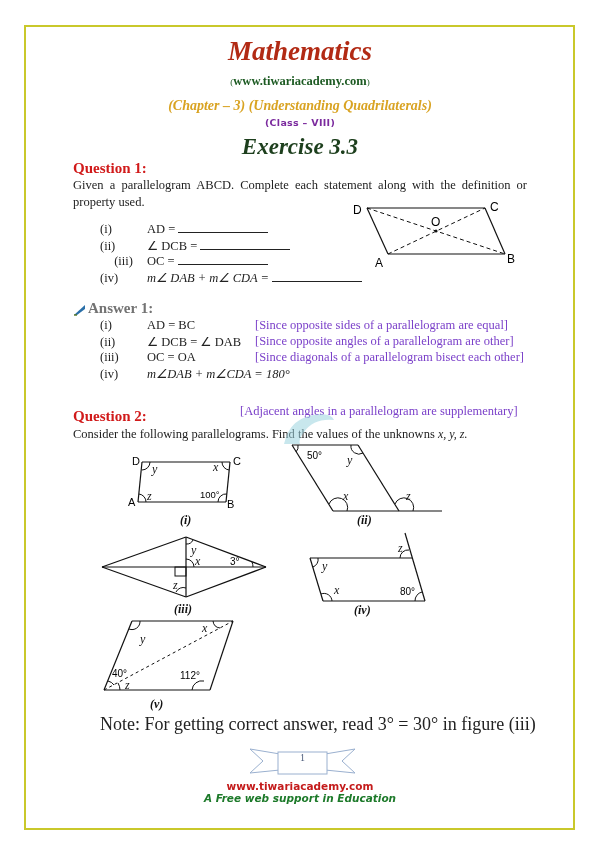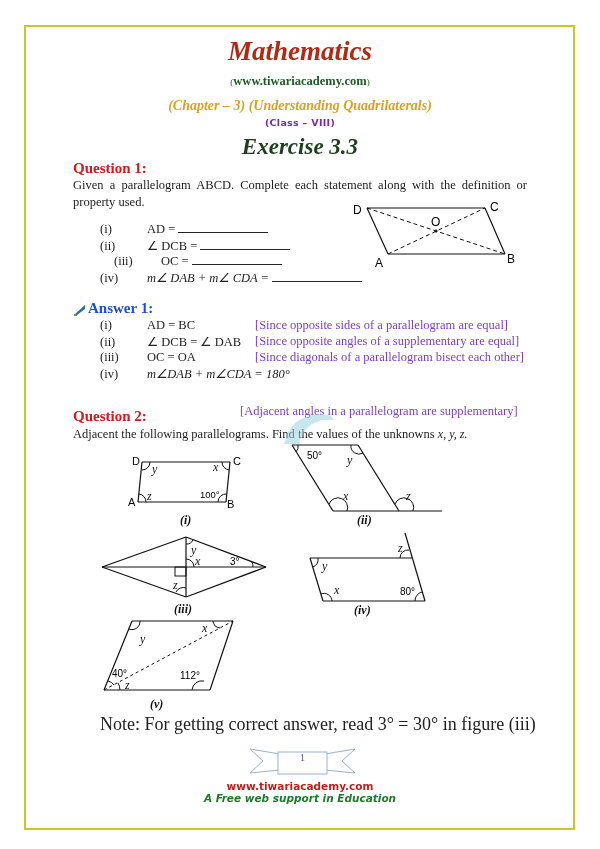--- a/index.html
+++ b/index.html
@@ -12,21 +12,21 @@
   .chapter { left:0; width:600px; top:98px; text-align:center; font-size:14px; font-weight:bold; font-style:italic; color:#d9a322; }
   .cls { left:0; width:600px; top:117px; text-align:center; font-size:9.5px; font-weight:bold; color:#7b2a9e; font-family:"DejaVu Sans", sans-serif; letter-spacing:0.3px; }
   .exercise { left:0; width:600px; top:134px; text-align:center; font-size:23px; font-weight:bold; font-style:italic; color:#1d3f1d; }
   .qhead { font-size:15px; font-weight:bold; color:#d11a1a; }
   .body-text { font-size:12.5px; color:#222; line-height:17px; }
   .justify { text-align:justify; text-align-last:justify; }
   .row { position:absolute; font-size:12.5px; color:#222; white-space:nowrap; }
   .num { display:inline-block; width:47px; }
   .blank { display:inline-block; border-bottom:1px solid #222; height:10px; vertical-align:baseline; }
   .reason { color:#7a3fc9; }
-  .ans-head { font-size:15px; font-weight:bold; color:#1d4ed8; }
+  .ans-head { font-size:15px; font-weight:bold; color:#737373; }
   .note { font-size:18px; color:#222; }
   .footer-site { left:0; width:600px; top:780px; text-align:center; font-family:"DejaVu Sans", sans-serif; font-weight:bold; font-size:10.5px; color:#c41b1b; }
   .footer-tag { left:0; width:600px; top:792px; text-align:center; font-family:"DejaVu Sans", sans-serif; font-weight:bold; font-style:italic; font-size:10.5px; color:#1d7a2a; }
   svg text { font-family:"Liberation Sans", sans-serif; }
   .fig-cap { font-family:"Liberation Serif", serif; font-weight:bold; font-style:italic; font-size:12px; fill:#111; }
   .ital { font-family:"Liberation Serif", serif; font-style:italic; font-size:12px; fill:#111; }
 </style>
 </head>
 <body>
 
@@ -43,21 +43,21 @@
 <div class="abs qhead" style="left:73px; top:160px;text-align:right;">Question 1:</div>
 <div class="abs body-text justify" style="left:73px; top:177px; width:454px;">Given a parallelogram ABCD. Complete each statement along with the definition or</div>
 <div class="abs body-text" style="left:73px; top:194px;">property used.</div>
 
 <div class="row" style="left:100px; top:222px;">
   <span class="num">(i)</span><span>AD =</span> <span class="blank" style="width:90px;"></span>
 </div>
 <div class="row" style="left:100px; top:238px;">
   <span class="num">(ii)</span><span>∠ DCB =</span> <span class="blank" style="width:90px;"></span>
 </div>
-<div class="row" style="left:114px; top:254px;">
+<div class="row" style="left:100px; top:254px;text-align:center;">
   <span class="num">(iii)</span><span>OC =</span> <span class="blank" style="width:90px;"></span>
 </div>
 <div class="row" style="left:100px; top:270px;">
   <span class="num">(iv)</span><span style="font-style:italic;">m∠ DAB +  m∠ CDA =</span> <span class="blank" style="width:90px;"></span>
 </div>
 
 <svg class="abs" style="left:345px; top:195px;" width="180" height="75">
   <line x1="22" y1="13" x2="140" y2="13" stroke="#111" stroke-width="1.2"></line>
   <line x1="140" y1="13" x2="160" y2="59" stroke="#111" stroke-width="1.2"></line>
   <line x1="160" y1="59" x2="43" y2="59" stroke="#111" stroke-width="1.2"></line>
@@ -78,33 +78,33 @@
 </svg>
 <div class="abs ans-head" style="left:88px; top:300px;">Answer 1:</div>
 
 <div class="row" style="left:100px; top:318px;">
   <span class="num">(i)</span><span>AD = BC</span>
 </div>
 <div class="row reason" style="left:255px; top:318px;">[Since opposite sides of a parallelogram are equal]</div>
 <div class="row" style="left:100px; top:334px;">
   <span class="num">(ii)</span><span>∠ DCB =  ∠ DAB</span>
 </div>
-<div class="row reason" style="left:255px; top:334px;">[Since opposite angles of a supplementary are equal]</div>
+<div class="row reason" style="left:255px; top:334px;">[Since opposite angles of a parallelogram are other]</div>
 <div class="row" style="left:100px; top:350px;">
   <span class="num">(iii)</span><span>OC = OA</span>
 </div>
 <div class="row reason" style="left:255px; top:350px;">[Since diagonals of a parallelogram bisect each other]</div>
 <div class="row" style="left:100px; top:366px;">
   <span class="num">(iv)</span><span style="font-style:italic;">m∠DAB +  m∠CDA = 180°</span>
 </div>
 <div class="row reason" style="left:240px; top:404px;">[Adjacent angles in a parallelogram are supplementary]</div>
 
 <div class="abs qhead" style="left:73px; top:408px;">Question 2:</div>
 <div class="abs body-text" style="left:73px; top:426px; white-space:nowrap;">
-  <span>Adjacent the following parallelograms. Find the values of the unknowns</span>
+  <span>Consider the following parallelograms. Find the values of the unknowns</span>
   <span style="font-style:italic; font-size:12px;">x, y, z.</span>
 </div>
 
 <svg class="abs" style="left:280px; top:410px; opacity:0.55;" width="55" height="36">
   <path d="M4 34 Q10 6 40 4 Q52 4 54 10 Q34 8 24 22 Q18 30 20 34 Z" fill="#9cd4e0"></path>
 </svg>
 
 <svg class="abs" style="left:90px; top:440px;" width="200" height="90">
   <line x1="52" y1="22" x2="140" y2="22" stroke="#111" stroke-width="1.2"></line>
   <line x1="140" y1="22" x2="136" y2="62" stroke="#111" stroke-width="1.2"></line>

